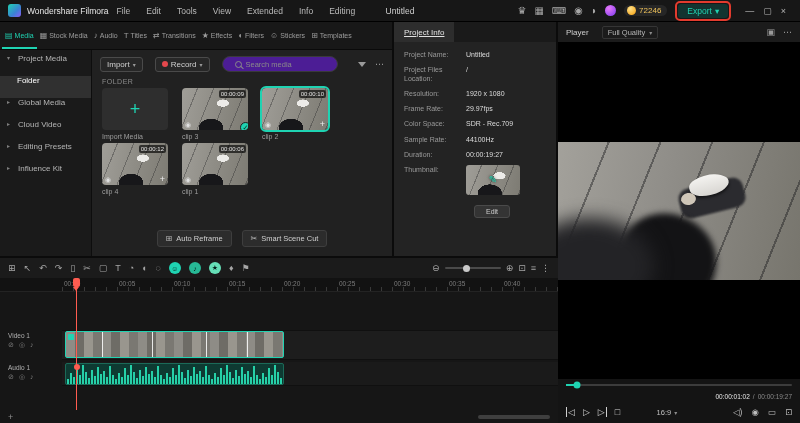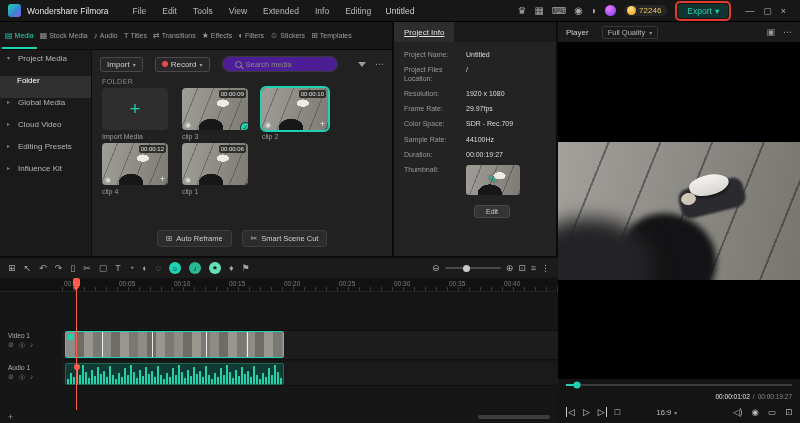--- a/index.html
+++ b/index.html
@@ -2,21 +2,21 @@
 <html><head>
 <meta charset="utf-8">
 <style>
   *{box-sizing:border-box;margin:0;padding:0;user-select:none;}
   html,body{width:800px;height:423px;overflow:hidden;}
   body{background:#0b0b0b;font-family:"Liberation Sans","DejaVu Sans",sans-serif;color:#ddd;font-size:9px;position:relative;}
 
   
   .topbar{position:absolute;left:0;top:0;width:800px;height:22px;background:#171717;display:flex;align-items:center;border-bottom:1px solid #000;z-index:30;}
   .logo{width:13px;height:13px;border-radius:3px;background:linear-gradient(135deg,#1fd3b2,#3b82d4 60%,#8b5cf6);margin:0 6px 0 8px;flex:none;}
-  .brand{font-size:8.5px;color:#e6e6e6;margin-right:16px;white-space:nowrap;}
+  .brand{font-size:8.5px;color:#e6e6e6;margin-right:0;white-space:nowrap;}
   .menu{font-size:8.5px;color:#b9b9b9;padding:0 8px;cursor:default;}
   .tb-title{position:absolute;left:50%;transform:translateX(-50%);color:#cfcfcf;font-size:8.5px;}
   .tb-right{margin-left:auto;display:flex;align-items:center;gap:8px;padding-right:6px;}
   .tb-icon{color:#a8a8a8;font-size:10px;line-height:1;}
   .avatar{width:11px;height:11px;border-radius:50%;background:radial-gradient(circle at 35% 30%,#e879f9,#7c3aed);}
   .coins{display:flex;align-items:center;gap:3px;background:#262626;border-radius:8px;padding:1px 6px 1px 3px;}
   .coin{width:9px;height:9px;border-radius:50%;background:radial-gradient(circle at 35% 30%,#ffe28a,#f59e0b);}
   .coins span{color:#f0c35a;font-size:8px;}
   .export-wrap{border:2px solid #e23b2e;border-radius:5px;padding:1px;}
   .export-btn{display:flex;align-items:center;gap:3px;background:#123430;color:#1fd3b2;border-radius:3px;padding:2px 9px;font-size:8.5px;}

